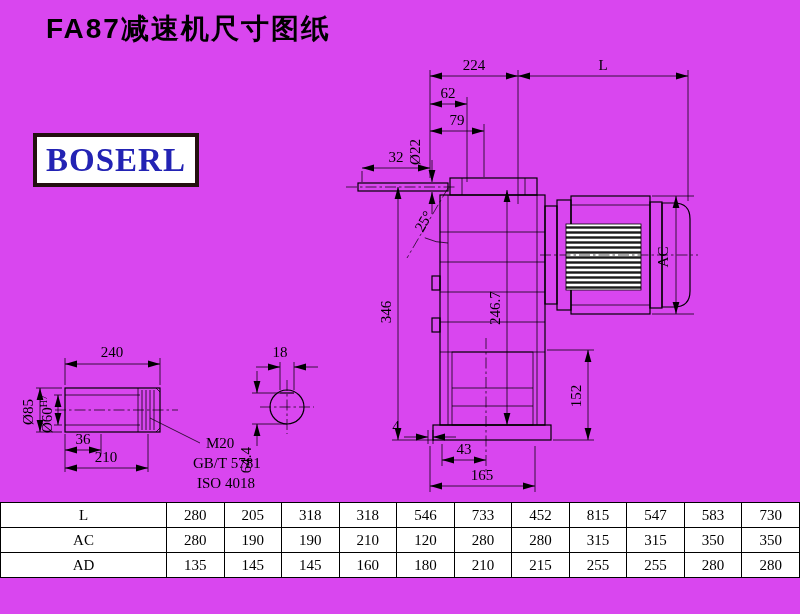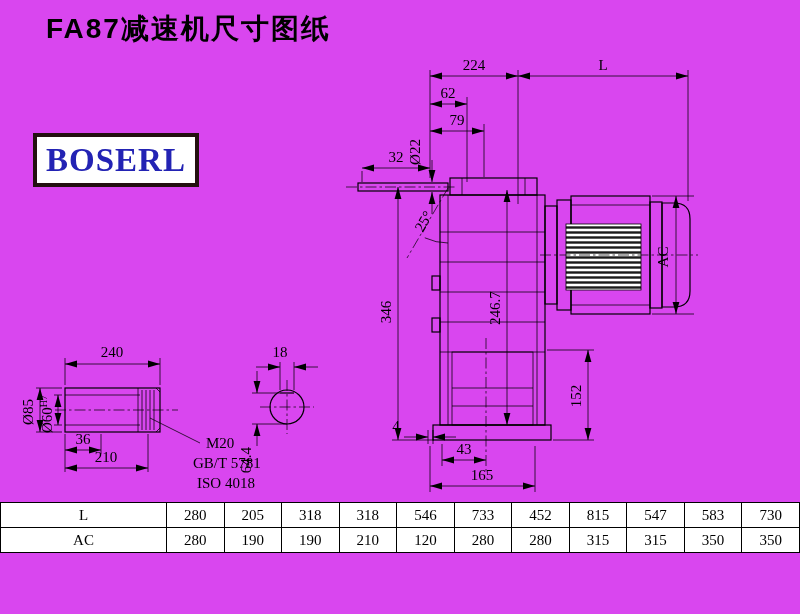--- a/index.html
+++ b/index.html
@@ -232,16 +232,30 @@
       <td>190</td>
       <td>210</td>
       <td>120</td>
       <td>280</td>
       <td>280</td>
       <td>315</td>
       <td>315</td>
       <td>350</td>
       <td>350</td>
     </tr>
+    <tr>
+      <td>AD</td>
+      <td>135</td>
+      <td>145</td>
+      <td>145</td>
+      <td>160</td>
+      <td>180</td>
+      <td>210</td>
+      <td>215</td>
+      <td>255</td>
+      <td>255</td>
+      <td>280</td>
+      <td>280</td>
+    </tr>
   </tbody>
     </table>
 
 </div>
 
 </body></html>

